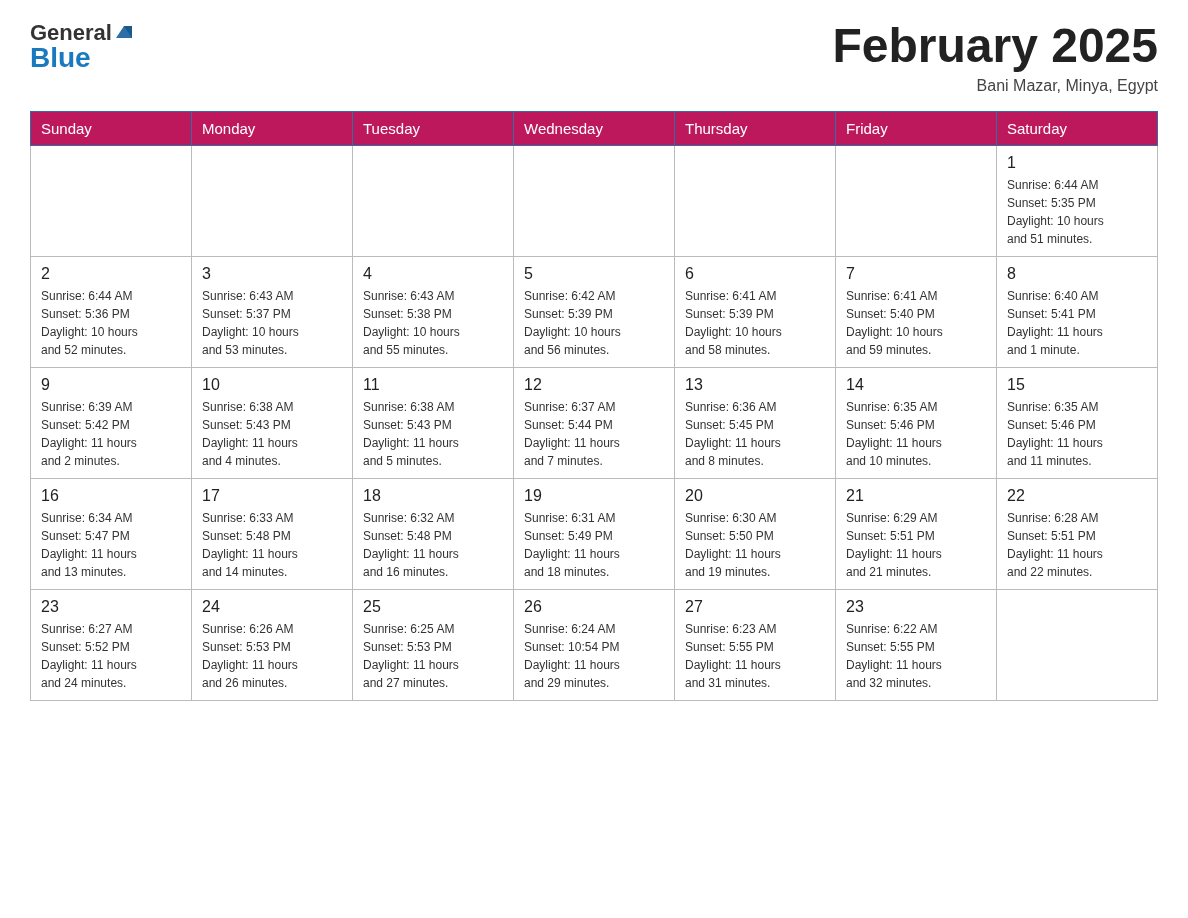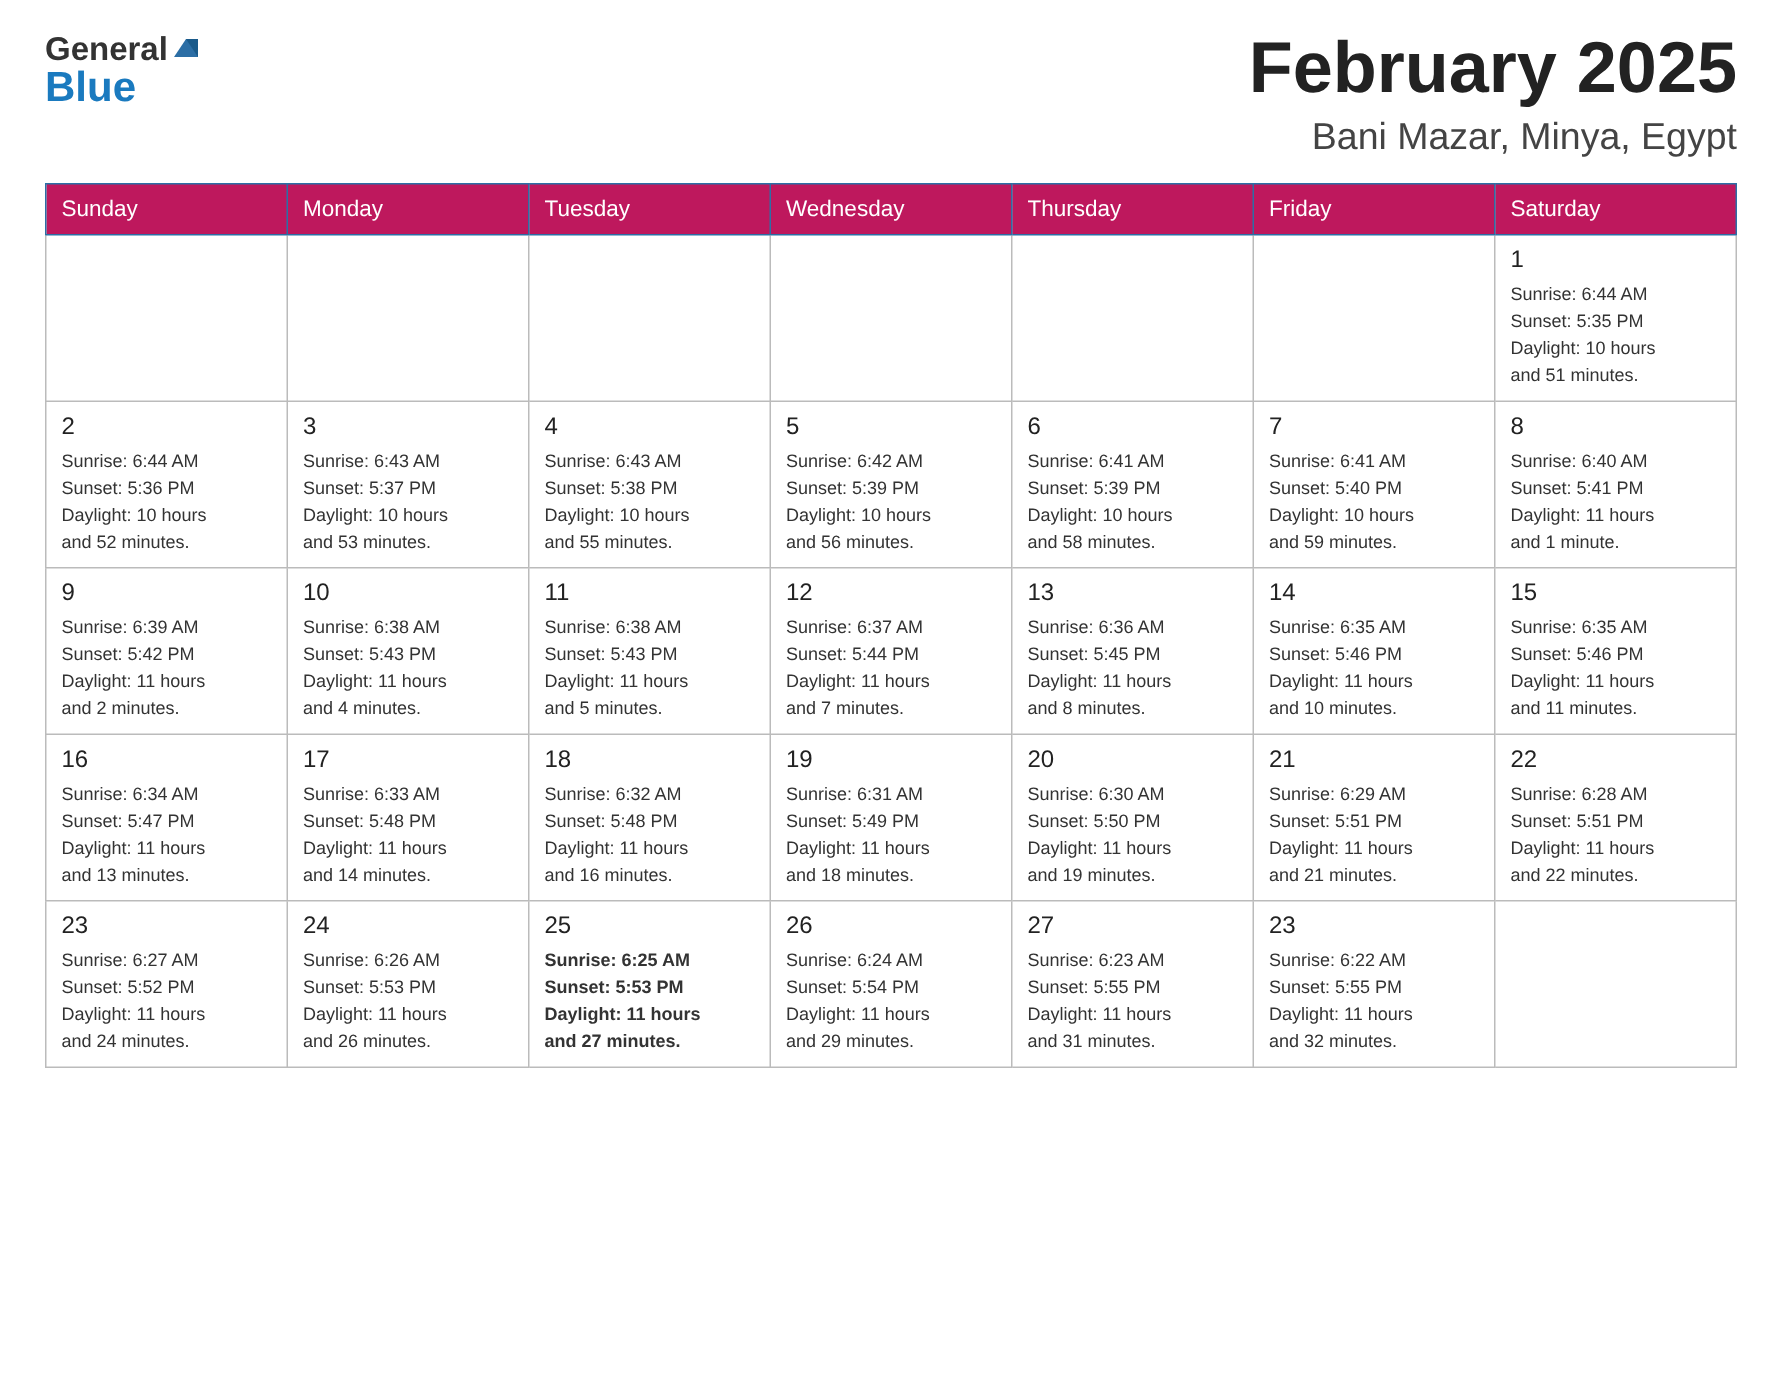--- a/index.html
+++ b/index.html
@@ -35,21 +35,21 @@
     .title-block {
       text-align: right;
     }
     .month-title {
       font-size: 48px;
       font-weight: bold;
       color: #222;
       line-height: 1.1;
     }
     .location-subtitle {
-      font-size: 25px;
+      font-size: 16px;
       color: #444;
       margin-top: 4px;
     }
     .calendar {
       width: 100%;
       border-collapse: collapse;
       border: 1px solid #aaa;
     }
     .calendar th {
       background-color: #be185d;
@@ -305,29 +305,29 @@
         </td>
         <td>
           <span class="day-number">24</span>
           <div class="day-info" style="white-space: pre-line;">Sunrise: 6:26 AM
 Sunset: 5:53 PM
 Daylight: 11 hours
 and 26 minutes.</div>
         </td>
         <td>
           <span class="day-number">25</span>
-          <div class="day-info" style="white-space: pre-line; font-weight: bold;">Sunrise: 6:25 AM
+          <div class="day-info" style="white-space: pre-line;">Sunrise: 6:25 AM
 Sunset: 5:53 PM
 Daylight: 11 hours
 and 27 minutes.</div>
         </td>
         <td>
           <span class="day-number">26</span>
           <div class="day-info" style="white-space: pre-line;">Sunrise: 6:24 AM
-Sunset: 5:54 PM
+Sunset: 10:54 PM
 Daylight: 11 hours
 and 29 minutes.</div>
         </td>
         <td>
           <span class="day-number">27</span>
           <div class="day-info" style="white-space: pre-line;">Sunrise: 6:23 AM
 Sunset: 5:55 PM
 Daylight: 11 hours
 and 31 minutes.</div>
         </td>

